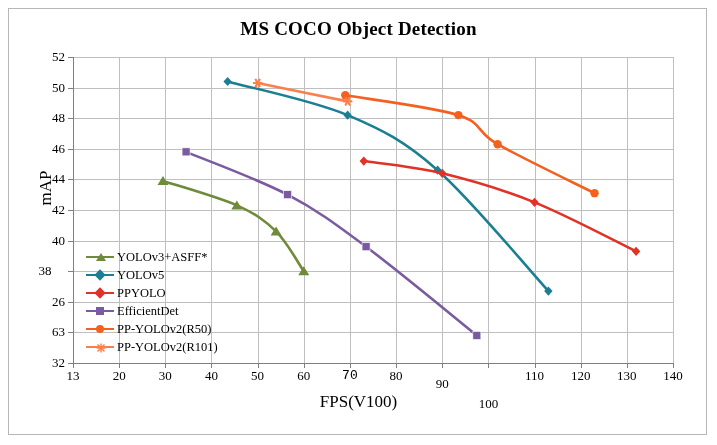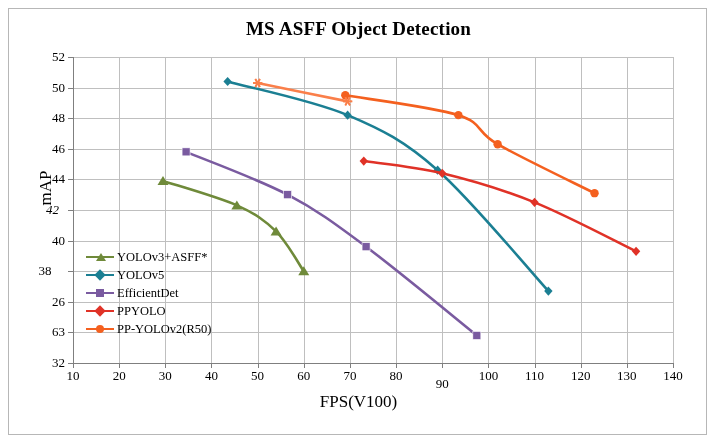--- a/index.html
+++ b/index.html
@@ -31,21 +31,21 @@
   .lgline{position:absolute;left:0;top:6px;width:28px;height:2.4px;}
   .lgsym{position:absolute;left:10px;top:3px;width:8px;height:8px;}
   svg{position:absolute;left:0;top:0;overflow:visible;}
 </style>
 </head>
 <body>
 
 <div id="root">
   <div id="frame"></div>
 
-  <div id="title">MS ASFF Object Detection</div>
+  <div id="title">MS COCO Object Detection</div>
 
   <div id="plot">
       <div class="gl gv" style="left: 0px;"></div>
       <div class="gl gv" style="left: 46.1538px;"></div>
       <div class="gl gv" style="left: 92.3077px;"></div>
       <div class="gl gv" style="left: 138.462px;"></div>
       <div class="gl gv" style="left: 184.615px;"></div>
       <div class="gl gv" style="left: 230.769px;"></div>
       <div class="gl gv" style="left: 276.923px;"></div>
       <div class="gl gv" style="left: 323.077px;"></div>
@@ -139,81 +139,95 @@
       </div>
       <div class="lgrow">
         <div class="lgmark">
           <div class="lgline" style="background: rgb(27, 127, 147);"></div>
           <div class="lgsym" style="background: rgb(27, 127, 147); transform: rotate(45deg);"></div>
         </div>
         <span>YOLOv5</span>
       </div>
       <div class="lgrow">
         <div class="lgmark">
+          <div class="lgline" style="background: rgb(224, 50, 39);"></div>
+          <div class="lgsym" style="background: rgb(224, 50, 39); transform: rotate(45deg);"></div>
+        </div>
+        <span>PPYOLO</span>
+      </div>
+      <div class="lgrow">
+        <div class="lgmark">
           <div class="lgline" style="background: rgb(122, 91, 160);"></div>
           <div class="lgsym" style="background: rgb(122, 91, 160);"></div>
         </div>
         <span>EfficientDet</span>
       </div>
       <div class="lgrow">
         <div class="lgmark">
-          <div class="lgline" style="background: rgb(224, 50, 39);"></div>
-          <div class="lgsym" style="background: rgb(224, 50, 39); transform: rotate(45deg);"></div>
-        </div>
-        <span>PPYOLO</span>
-      </div>
-      <div class="lgrow">
-        <div class="lgmark">
           <div class="lgline" style="background: rgb(244, 96, 31);"></div>
           <div class="lgsym" style="background: rgb(244, 96, 31); border-radius: 50%;"></div>
         </div>
         <span>PP-YOLOv2(R50)</span>
+      </div>
+      <div class="lgrow">
+        <div class="lgmark">
+          <div class="lgline" style="background: rgb(250, 127, 74);"></div>
+          <div class="lgsym" style="background: transparent;">
+            <svg width="10" height="10" style="position:absolute;left:0;top:0">
+              <line x1="5" y1="0.6" x2="5" y2="9.4" stroke="#fa7f4a" stroke-width="1.5"></line>
+              <line x1="0.6" y1="5" x2="9.4" y2="5" stroke="#fa7f4a" stroke-width="1.5"></line>
+              <line x1="1.5" y1="1.5" x2="8.5" y2="8.5" stroke="#fa7f4a" stroke-width="1.5"></line>
+              <line x1="8.5" y1="1.5" x2="1.5" y2="8.5" stroke="#fa7f4a" stroke-width="1.5"></line>
+            </svg>
+          </div>
+        </div>
+        <span>PP-YOLOv2(R101)</span>
       </div>
     </div>
 <div class="ytick" style="top: 363px; left: 25px;">32</div>
     <div class="ytickmark" style="top: 363px;"></div>
     <div class="ytick" style="top: 332.4px; left: 25px;">63</div>
     <div class="ytickmark" style="top: 332.4px;"></div>
     <div class="ytick" style="top: 301.8px; left: 25px;">26</div>
     <div class="ytickmark" style="top: 301.8px;"></div>
     <div class="ytick" style="top: 271.2px; left: 25px; text-align: center;">38</div>
     <div class="ytickmark" style="top: 271.2px;"></div>
     <div class="ytick" style="top: 240.6px; left: 25px;">40</div>
     <div class="ytickmark" style="top: 240.6px;"></div>
-    <div class="ytick" style="top: 210px; left: 19px; font-style: italic;">42</div>
+    <div class="ytick" style="top: 210px; left: 25px;">42</div>
     <div class="ytickmark" style="top: 210px;"></div>
     <div class="ytick" style="top: 179.4px; left: 25px;">44</div>
     <div class="ytickmark" style="top: 179.4px;"></div>
     <div class="ytick" style="top: 148.8px; left: 25px;">46</div>
     <div class="ytickmark" style="top: 148.8px;"></div>
     <div class="ytick" style="top: 118.2px; left: 25px;">48</div>
     <div class="ytickmark" style="top: 118.2px;"></div>
     <div class="ytick" style="top: 87.6px; left: 25px;">50</div>
     <div class="ytickmark" style="top: 87.6px;"></div>
     <div class="ytick" style="top: 57px; left: 25px;">52</div>
     <div class="ytickmark" style="top: 57px;"></div>
-    <div class="xtick" style="left: 73px;">10</div>
+    <div class="xtick" style="left: 73px;">13</div>
     <div class="xtickmark" style="left: 73px;"></div>
     <div class="xtick" style="left: 119.154px;">20</div>
     <div class="xtickmark" style="left: 119.154px;"></div>
     <div class="xtick" style="left: 165.308px;">30</div>
     <div class="xtickmark" style="left: 165.308px;"></div>
     <div class="xtick" style="left: 211.462px;">40</div>
     <div class="xtickmark" style="left: 211.462px;"></div>
     <div class="xtick" style="left: 257.615px;">50</div>
     <div class="xtickmark" style="left: 257.615px;"></div>
     <div class="xtick" style="left: 303.769px;">60</div>
     <div class="xtickmark" style="left: 303.769px;"></div>
-    <div class="xtick" style="left: 349.923px;">70</div>
+    <div class="xtick" style="left: 349.923px; font-family: Liberation Mono, monospace;">70</div>
     <div class="xtickmark" style="left: 349.923px;"></div>
     <div class="xtick" style="left: 396.077px;">80</div>
     <div class="xtickmark" style="left: 396.077px;"></div>
     <div class="xtick" style="left: 442.231px; margin-top: 8px;">90</div>
     <div class="xtickmark" style="left: 442.231px;"></div>
-    <div class="xtick" style="left: 488.385px;">100</div>
+    <div class="xtick" style="left: 488.385px; margin-top: 28px;">100</div>
     <div class="xtickmark" style="left: 488.385px;"></div>
     <div class="xtick" style="left: 534.538px;">110</div>
     <div class="xtickmark" style="left: 534.538px;"></div>
     <div class="xtick" style="left: 580.692px;">120</div>
     <div class="xtickmark" style="left: 580.692px;"></div>
     <div class="xtick" style="left: 626.846px;">130</div>
     <div class="xtickmark" style="left: 626.846px;"></div>
     <div class="xtick" style="left: 673px;">140</div>
     <div class="xtickmark" style="left: 673px;"></div>
   </div>

